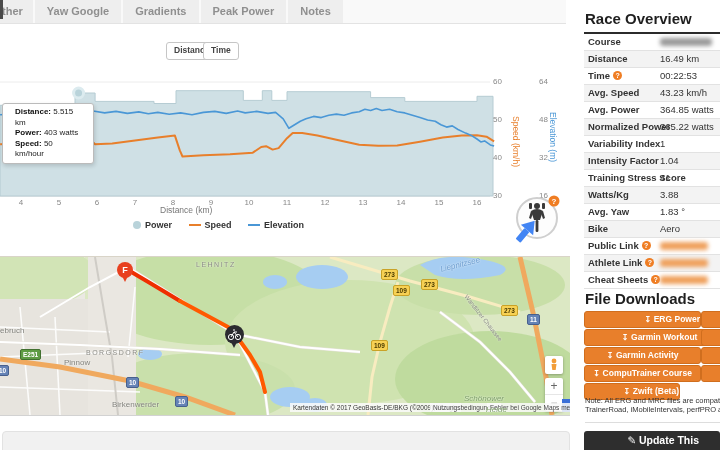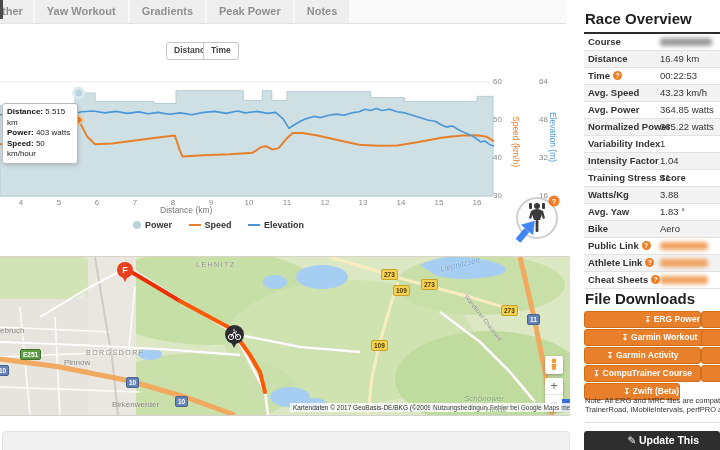--- a/index.html
+++ b/index.html
@@ -18,21 +18,21 @@
   
   #chart-svg{left:0;top:70px;}
   .xtick{position:absolute;top:198px;width:20px;text-align:center;font-size:8px;color:#888;}
   #x-label{left:160px;top:205px;font-size:8.5px;color:#777;}
   .ytick{position:absolute;width:22px;text-align:right;font-size:8px;color:#888;}
   .vtext{writing-mode:vertical-rl;font-size:8.5px;}
   #speed-title{left:511px;top:116px;color:#e87f2b;}
   #elev-title{left:548px;top:112px;color:#4a97d6;}
   
   #tooltip{left:2px;top:103px;width:66px;background:#fff;border:1px solid #bbb;border-radius:3px;
-       padding:3px 4px;font-size:8px;line-height:10.5px;color:#222;box-shadow:1px 2px 4px rgba(0,0,0,.15);z-index:5;}
+       padding:3px 12px;font-size:8px;line-height:10.5px;color:#222;box-shadow:1px 2px 4px rgba(0,0,0,.15);z-index:5;}
   #tooltip b{color:#111;}
   
   #legend{left:133px;top:220px;font-size:9px;font-weight:bold;color:#333;white-space:nowrap;}
   .leg-item{display:inline-block;margin-right:14px;cursor:pointer;}
   .leg-dot{display:inline-block;width:8px;height:8px;border-radius:50%;background:#b9d3da;vertical-align:-1px;margin-right:4px;}
   .leg-line{display:inline-block;width:12px;height:0;border-top:2px solid #e87f2b;vertical-align:2px;margin-right:4px;}
   
   #rider-widget{left:505px;top:190px;z-index:6;}
   
   #map{left:0;top:256px;width:570px;height:158px;background:#ebe9e3;overflow:hidden;border-top:1px solid #d9d4c8;border-bottom:1px solid #d2d2d2;}
@@ -77,21 +77,21 @@
         color:#fff;font-size:8.5px;font-weight:bold;text-align:center;cursor:pointer;}
   .dl-sliver{position:absolute;left:701px;width:19px;height:15px;background:#e87f2b;border:1px solid #d06e1e;border-radius:3px 0 0 3px;cursor:pointer;}
   #dl-note{left:585px;top:397px;width:200px;height:17px;overflow:hidden;font-size:7.5px;line-height:8.5px;color:#333;}
   #sb-divider{left:585px;top:422px;width:135px;border-top:1px solid #ddd;}
   #update-btn{left:584px;top:431px;width:136px;height:19px;background:#2e2e2e;border-radius:3px 3px 0 0;color:#fff;
         font-size:10.5px;font-weight:bold;line-height:19px;text-align:right;padding-right:21px;box-sizing:border-box;cursor:pointer;}
 </style>
 </head>
 <body>
 
-<div class="abs" id="tabbar"><span class="tab first">ther</span><span class="tab">Yaw Workout</span><span class="tab">Gradients</span><span class="tab">Peak Power</span><span class="tab">Notes</span></div>
+<div class="abs" id="tabbar"><span class="tab first">ther</span><span class="tab">Yaw Google</span><span class="tab">Gradients</span><span class="tab">Peak Power</span><span class="tab">Notes</span></div>
 <div class="abs" id="edge-sliver"></div>
 
 <div class="toggle-btn" style="left:166px">Distance</div>
 <div class="toggle-btn" style="left:203px">Time</div>
 
 <svg class="abs" id="chart-svg" width="570" height="140">
     <line x1="0" y1="12" x2="490" y2="12" stroke="#ececec" stroke-width="1"></line>
     <line x1="0" y1="50" x2="490" y2="50" stroke="#ececec" stroke-width="1"></line>
     <line x1="0" y1="88" x2="490" y2="88" stroke="#ececec" stroke-width="1"></line>
     <line x1="0" y1="126" x2="490" y2="126" stroke="#d5d5d5" stroke-width="1"></line>

